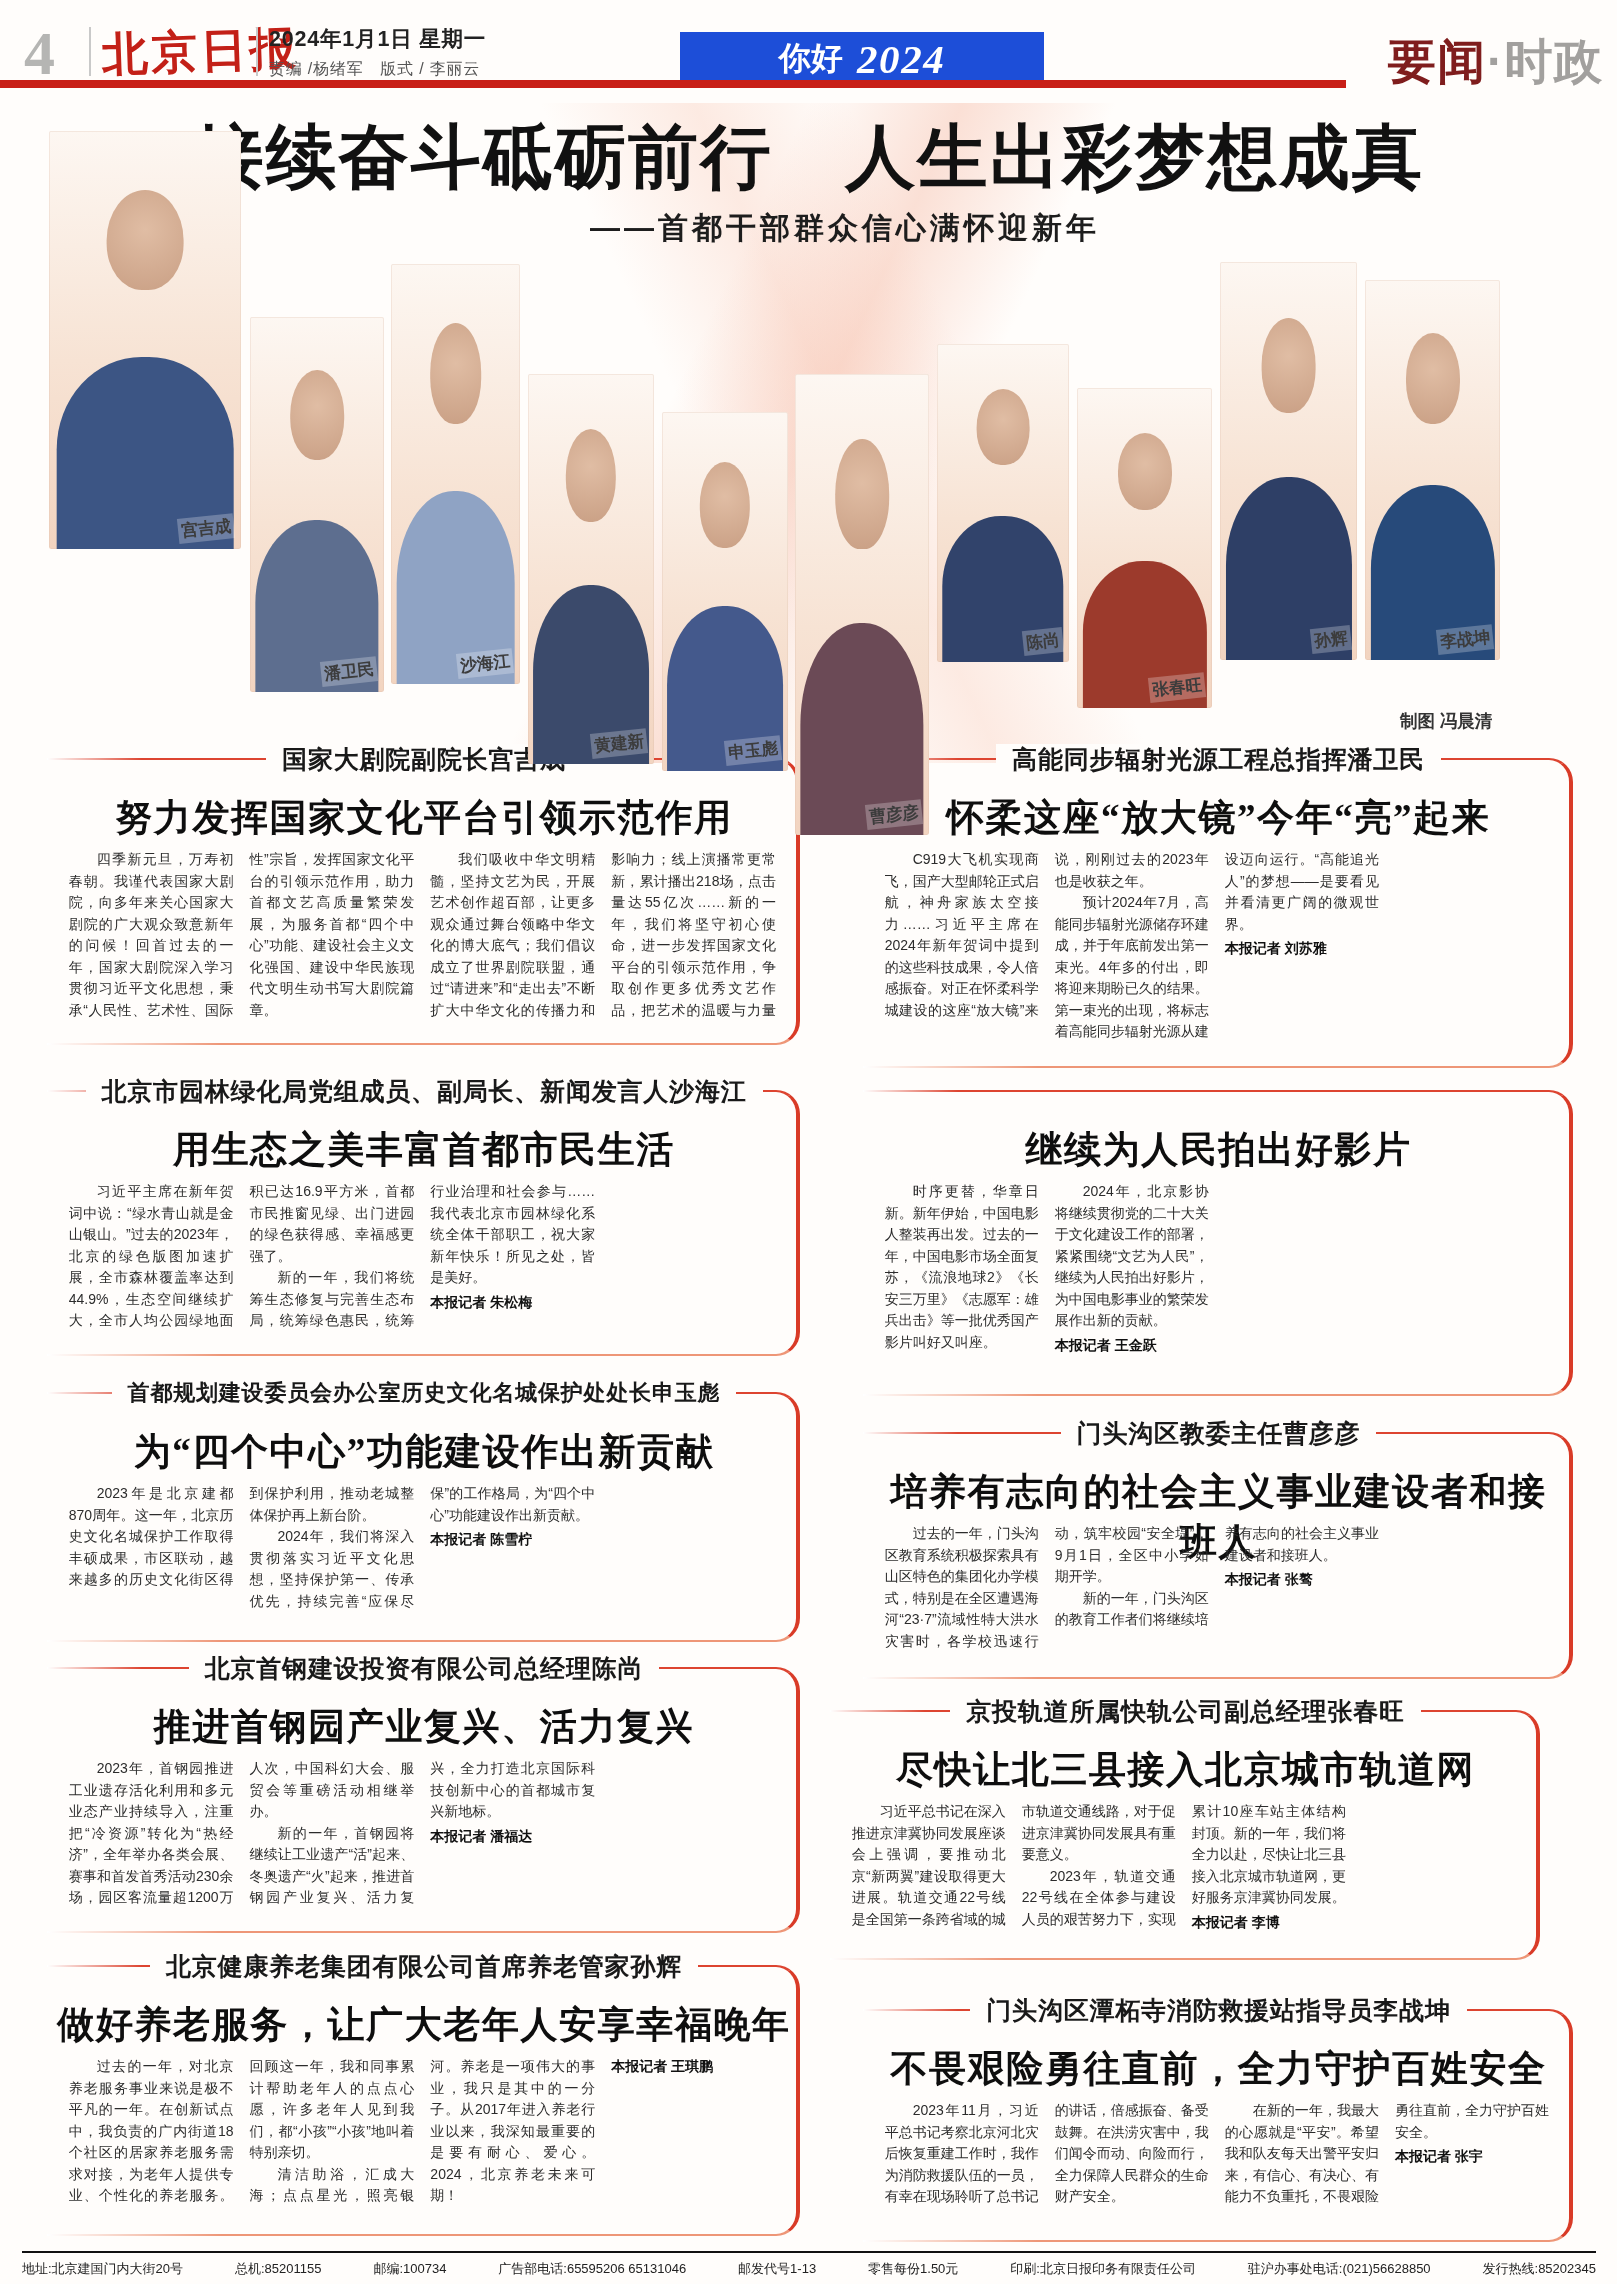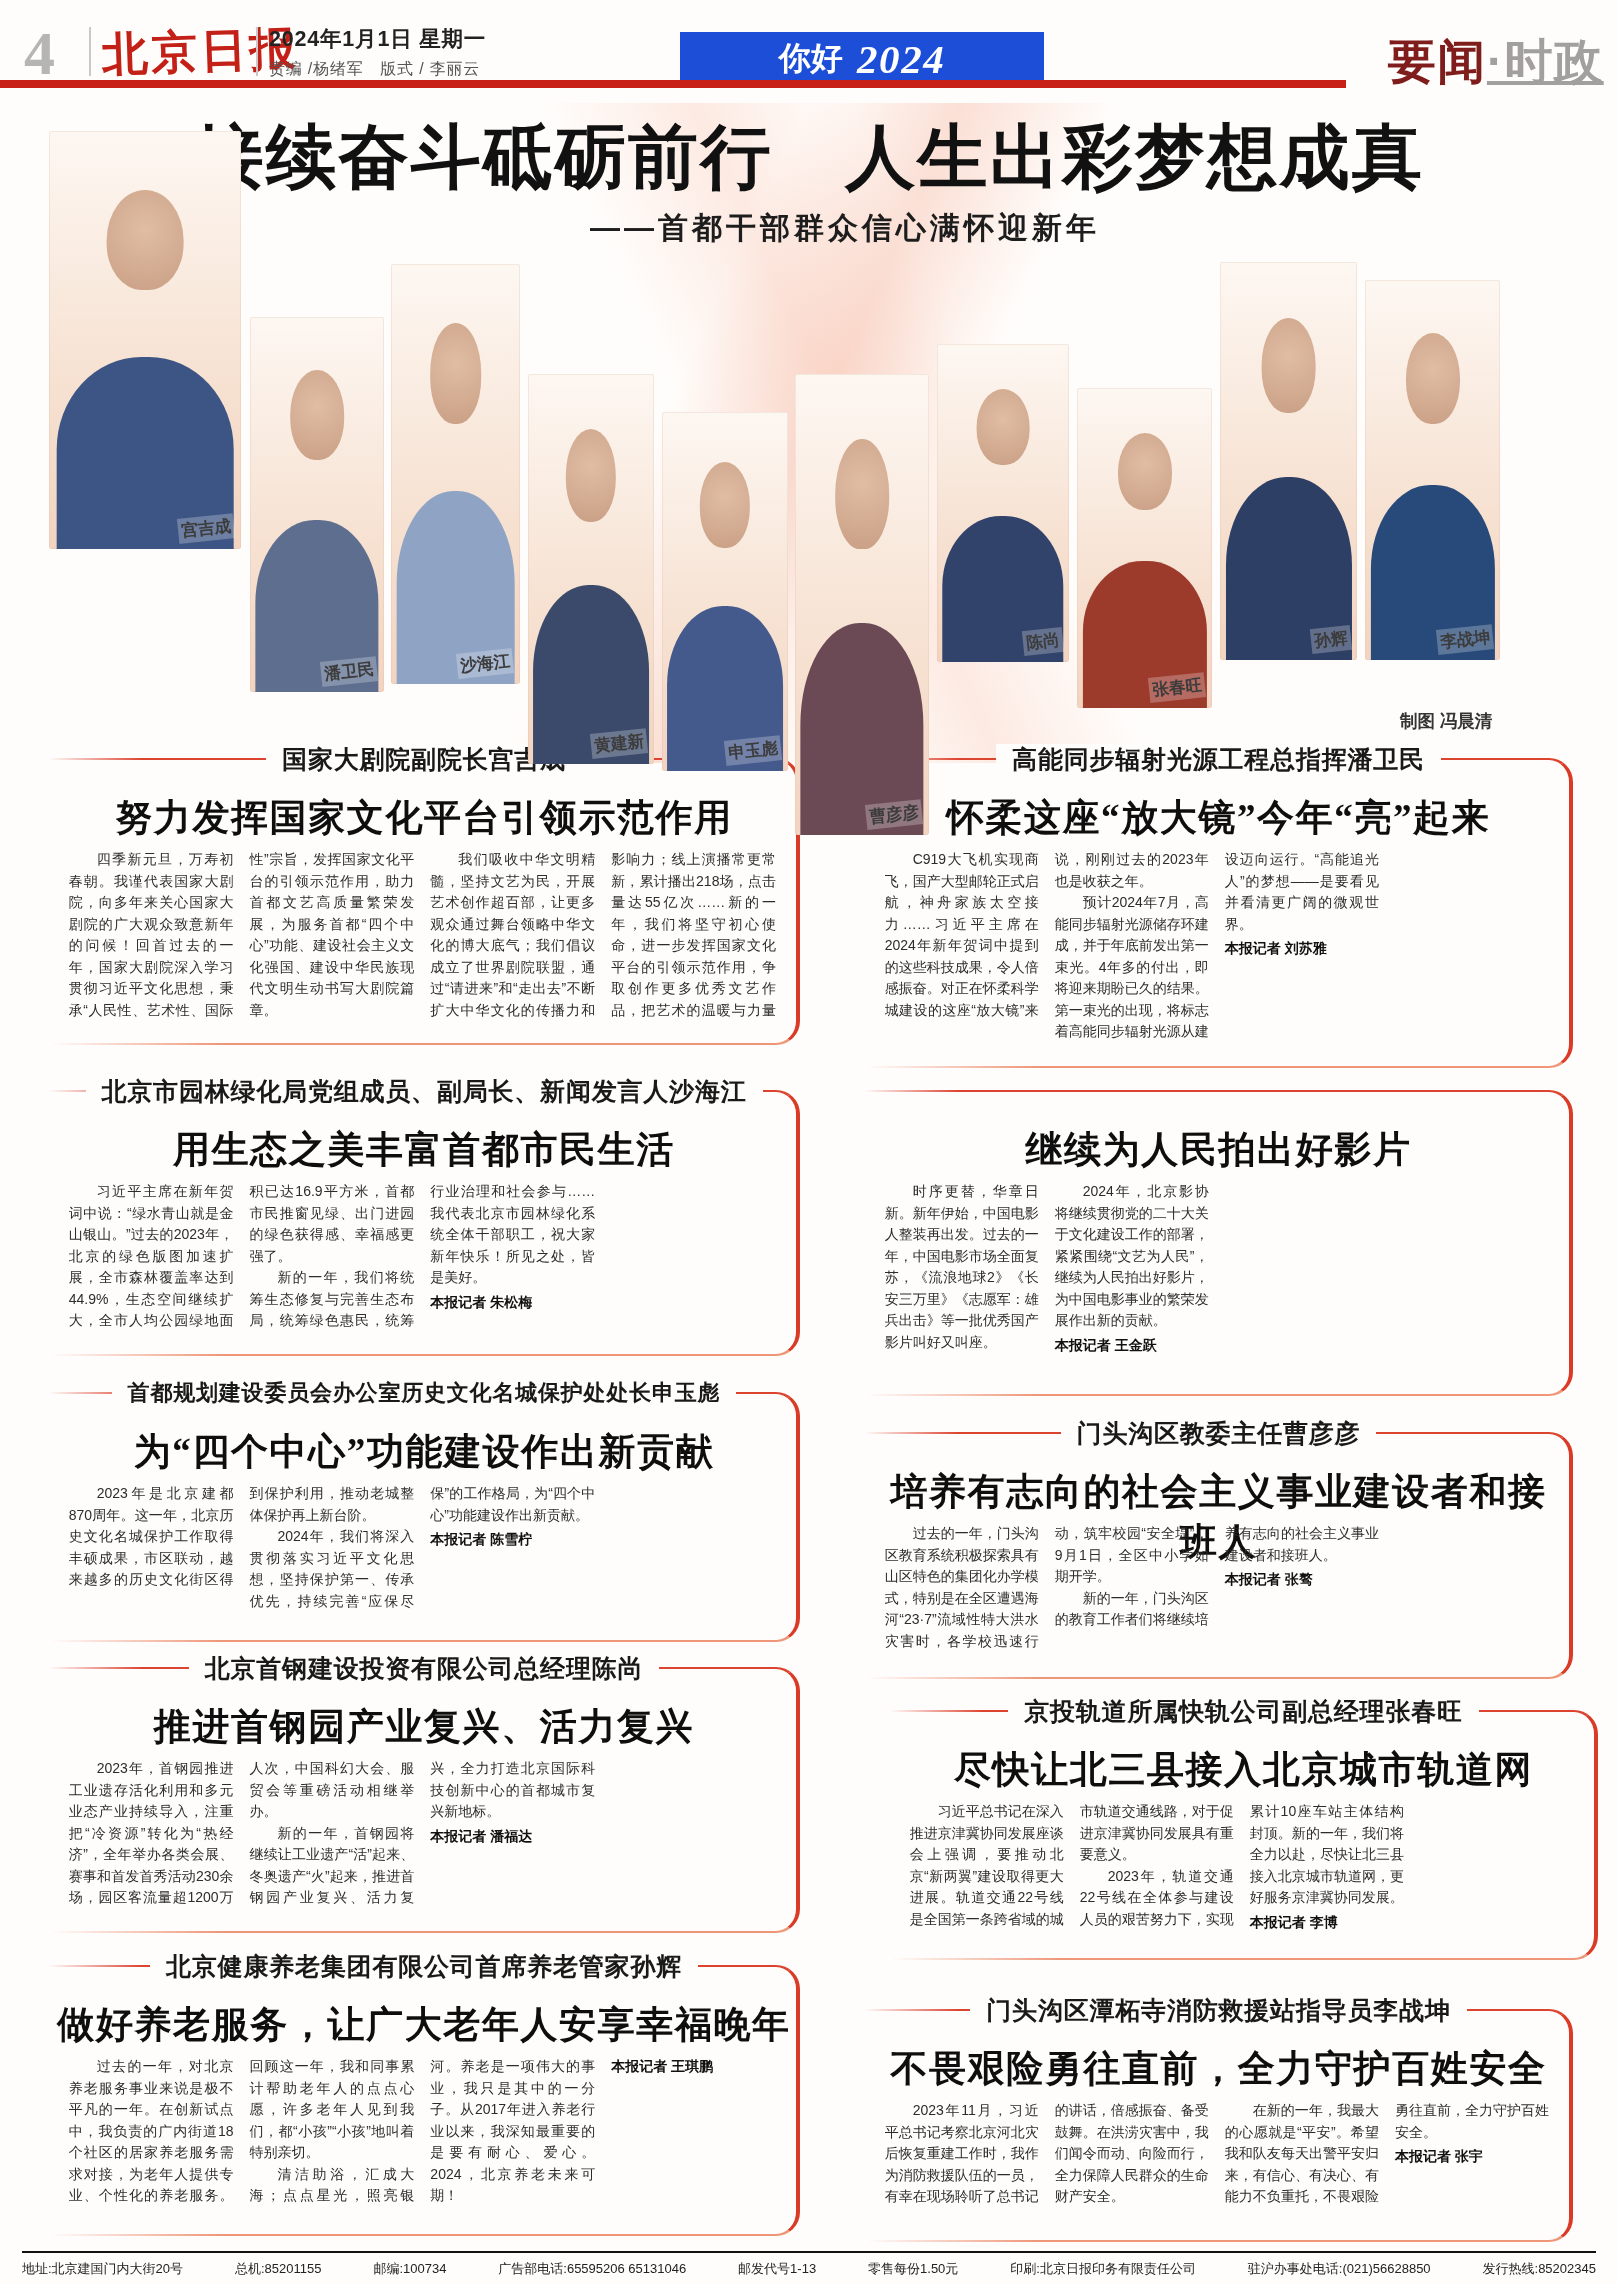--- a/index.html
+++ b/index.html
@@ -15,21 +15,21 @@
   .dateblock .d1{font-size:21.5px;font-weight:bold;color:#222;letter-spacing:0.8px;}
   .dateblock .d2{font-size:16px;color:#555;margin-top:6.4px;letter-spacing:0.8px;}
   .banner{position:absolute;left:680px;top:32px;width:364px;height:54px;background:#1d4ed8;
           display:flex;align-items:center;justify-content:center;gap:14.3px;}
   .banner .hi{color:#fff;font-size:32px;font-weight:bold;}
   .banner .yr{color:#fff;font-size:41px;font-weight:900;font-style:italic;
               font-family:"Liberation Serif",serif;letter-spacing:1.6px;}
   .redrule{position:absolute;left:0;top:80px;width:1346px;height:8px;background:#c81f17;}
   .section-tag{position:absolute;right:14.3px;top:30px;font-size:48px;font-weight:900;letter-spacing:1.6px;}
   .section-tag .s1{color:#7f1d1d;}
-  .section-tag .s2{color:#a2a09e;text-decoration:underline;}
+  .section-tag .s2{color:#a2a09e;}
   
   .rays{position:absolute;left:0;top:103px;width:1618px;height:660px;pointer-events:none;
         background:
           linear-gradient(115deg,rgba(246,199,180,0) 42%,rgba(244,176,152,.38) 50%,rgba(246,199,180,0) 58%),
           linear-gradient(65deg,rgba(246,199,180,0) 44%,rgba(247,190,168,.30) 52%,rgba(246,199,180,0) 60%);}
   .main-title{position:absolute;left:0;top:111px;width:1618px;text-align:center;font-size:70px;
               font-weight:900;color:#111;font-family:"Liberation Serif",serif;letter-spacing:2.4px;}
   .main-sub{position:absolute;left:0;top:208px;width:1618px;text-align:center;font-size:30px;
             font-weight:bold;color:#1d1d1d;letter-spacing:4px;padding-left:36px;}
   .credit{position:absolute;left:1400px;top:709px;font-size:17.5px;color:#333;font-weight:bold;}
@@ -208,21 +208,21 @@
     <div class="frame"></div>
     <div class="kicker"><span class="kt">门头沟区教委主任曹彦彦</span></div>
     <h2 class="atitle">培养有志向的社会主义事业建设者和接班人</h2>
     <div class="cols">
       <p>过去的一年，门头沟区教育系统积极探索具有山区特色的集团化办学模式，特别是在全区遭遇海河“23·7”流域性特大洪水灾害时，各学校迅速行动，筑牢校园“安全堤”，9月1日，全区中小学如期开学。</p>
       <p>新的一年，门头沟区的教育工作者们将继续培养有志向的社会主义事业建设者和接班人。</p>
       <p class="byline"><span>本报记者</span> <span>张骜</span></p>
     </div>
   </section>
 
-  <section class="article" style="left:889px;top:1696px;width:709px;height:264px">
+  <section class="article" style="left:831px;top:1696px;width:709px;height:264px">
     <div class="frame"></div>
     <div class="kicker"><span class="kt">京投轨道所属快轨公司副总经理张春旺</span></div>
     <h2 class="atitle">尽快让北三县接入北京城市轨道网</h2>
     <div class="cols">
       <p>习近平总书记在深入推进京津冀协同发展座谈会上强调，要推动北京“新两翼”建设取得更大进展。轨道交通22号线是全国第一条跨省域的城市轨道交通线路，对于促进京津冀协同发展具有重要意义。</p>
       <p>2023年，轨道交通22号线在全体参与建设人员的艰苦努力下，实现累计10座车站主体结构封顶。新的一年，我们将全力以赴，尽快让北三县接入北京城市轨道网，更好服务京津冀协同发展。</p>
       <p class="byline"><span>本报记者</span> <span>李博</span></p>
     </div>
   </section>
 

